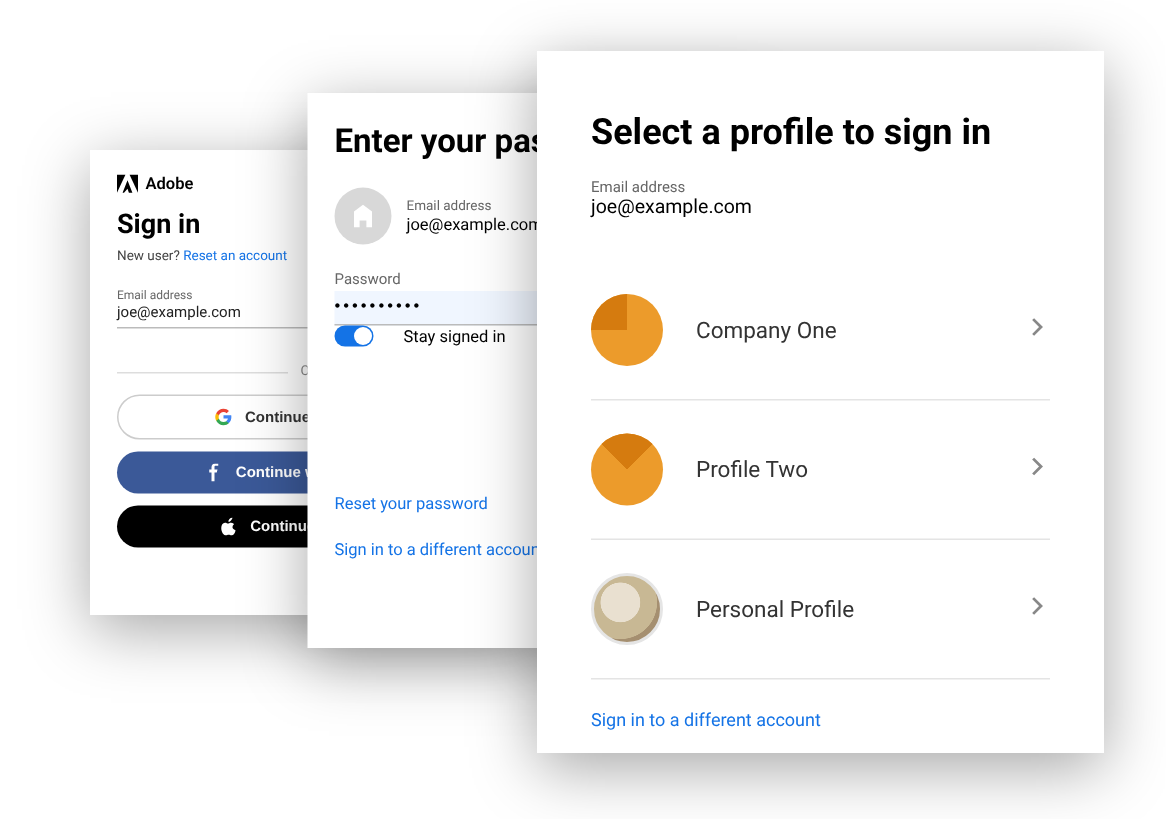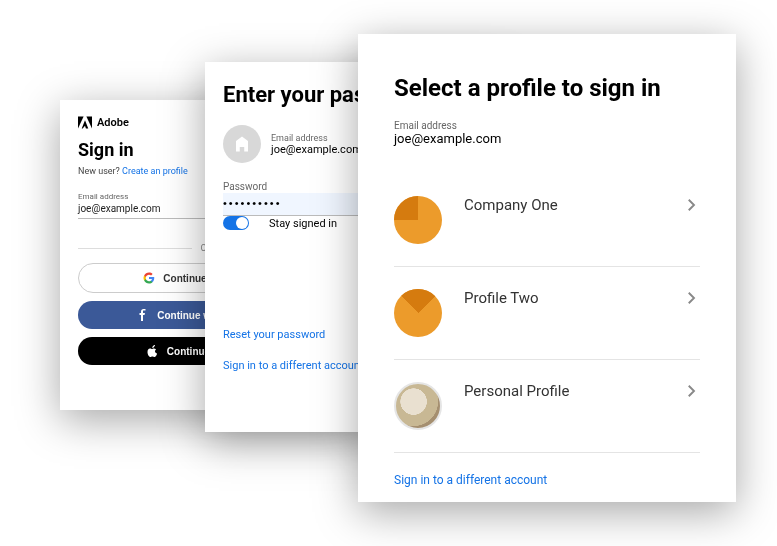--- a/index.html
+++ b/index.html
@@ -68,21 +68,21 @@
   content:""; position:absolute; right:1px; top:1px; width:12px; height:12px;
   background:#fff; border-radius:50%;
 }
 .link { display:block; font-size: 11px; color:#1473e6; text-decoration:none; margin-top: 18px; }
 
 .h-profile { font-size: 24px; font-weight: 700; margin-bottom: 18px; }
 .sub-lbl { font-size: 10px; color:#666; }
 .sub-val { font-size: 13px; margin-bottom: 28px; }
 
 .prof-item {
-  display:flex; align-items:flex-start; gap:22px; padding: 22px 0;
+  display:flex; align-items:center; gap:22px; padding: 22px 0;
   border-bottom:1px solid #e4e4e4; cursor:pointer;
 }
 .prof-avatar {
   width: 48px; height: 48px; border-radius:50%; position:relative; flex-shrink:0;
 }
 .prof-avatar.orange { background: #ec9b2b; }
 .prof-avatar.orange::before {
   content:""; position:absolute; left:50%; top:50%;
   width:50%; height:50%; background:#d57b0f;
   transform-origin: 0 0;
@@ -116,21 +116,21 @@
   <div class="logo-row">
     <svg class="adobe-logo" viewBox="0 0 30 26">
       <polygon points="0,0 12,0 0,26" fill="#000"></polygon>
       <polygon points="18,0 30,0 30,26" fill="#000"></polygon>
       <polygon points="15,8 22,26 17,26 15,20 10,26 8,26" fill="#000"></polygon>
     </svg>
     <span class="logo-text">Adobe</span>
   </div>
   <div class="h-signin">Sign in</div>
   <div class="newuser">
-    <span>New user? </span><a href="#">Create an profile</a>
+    <span>New user? </span><a href="#">Reset an account</a>
   </div>
   <div class="field-label">Email address</div>
   <div class="field-value">joe@example.com</div>
 
   <div class="or-row">
       <span>Or</span>
     </div>
 
   <button class="sbtn google">
     <svg class="g-icon" viewBox="0 0 48 48">

